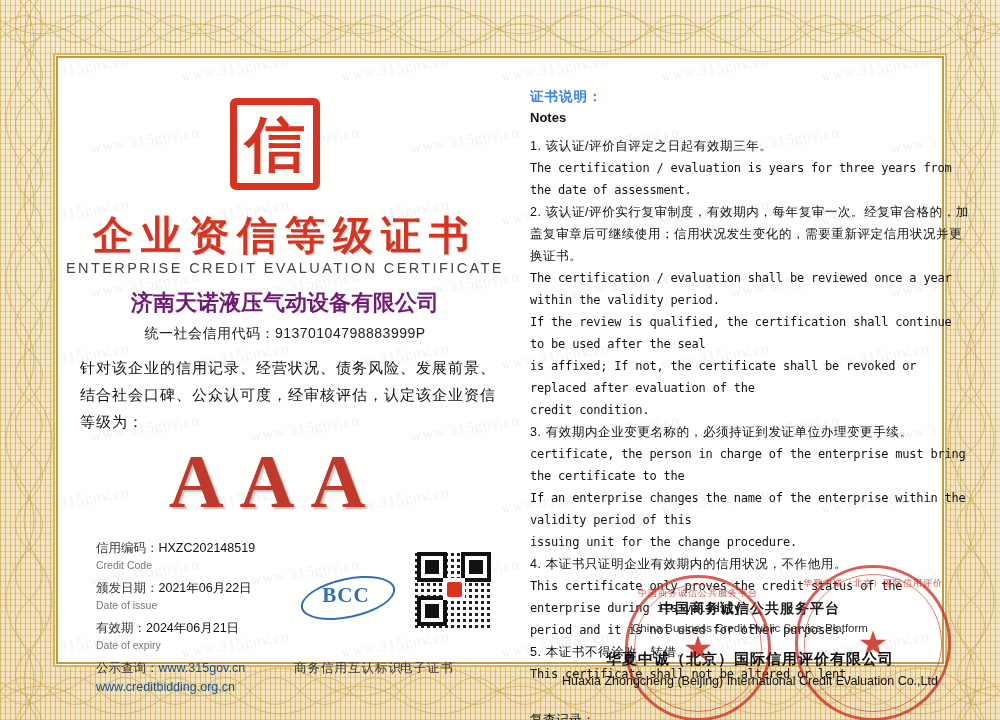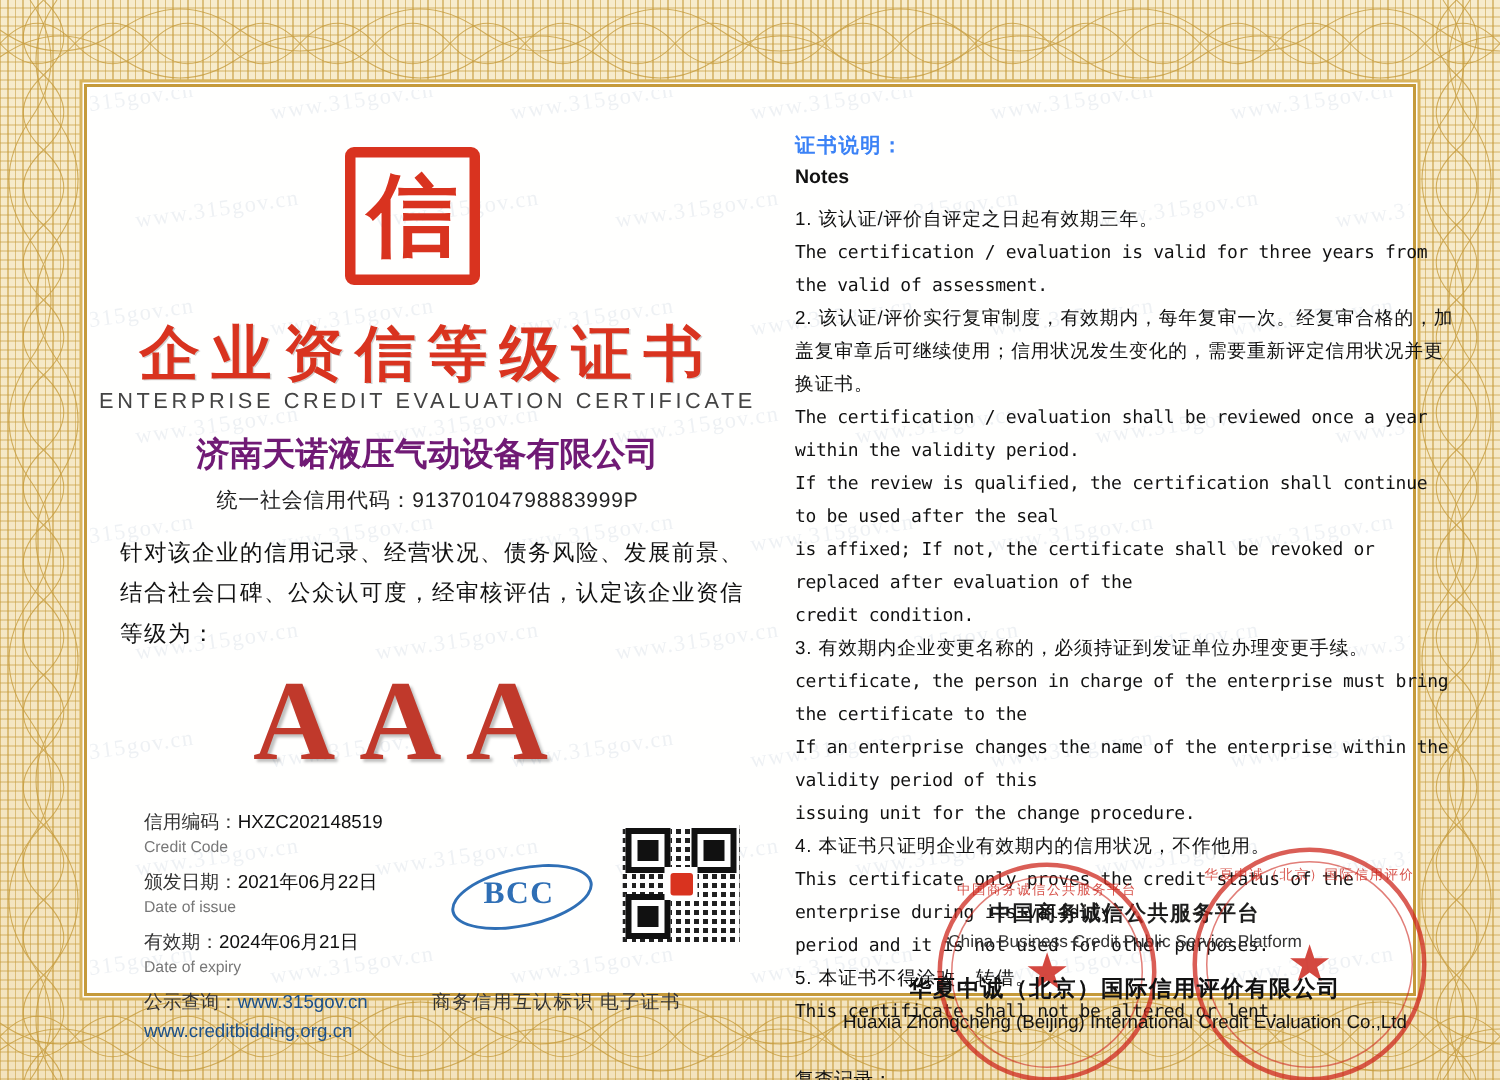--- a/index.html
+++ b/index.html
@@ -112,21 +112,21 @@
     position:absolute;left:0;top:6px;width:92px;height:36px;
     border:2px solid #2f6fb5;border-radius:50%;
     transform:rotate(-12deg);
   }
   .bcc .txt{
     position:absolute;left:0;top:11px;width:92px;text-align:center;
     font-size:21px;font-weight:bold;color:#2f6fb5;letter-spacing:1px;
     font-family:"Liberation Serif", serif;
   }
   .bcc-cap{
-    position:absolute;left:228px;top:600px;width:140px;
+    position:absolute;left:218px;top:600px;width:140px;text-align:center;
     font-size:12.5px;color:#333;letter-spacing:1px;
   }
 
   
   .qr{
     position:absolute;left:355px;top:490px;width:78px;height:78px;
     background:
       repeating-linear-gradient(90deg,#111 0 3px,#fff 3px 6px),
       repeating-linear-gradient(0deg,#111 0 3px,#fff 3px 6px);
     background-blend-mode:screen;
@@ -334,21 +334,21 @@
         </span>
     </div>
     <div class="qr-cap">电子证书</div>
   </div>
 
   <div class="right-col">
     <p class="notes-title-cn">证书说明：</p>
     <p class="notes-title-en">Notes</p>
     <div id="notes-list">
         <p class="note-cn">1. 该认证/评价自评定之日起有效期三年。</p>
-        <p class="note-en">The certification / evaluation is valid for three years from the valid of assessment.</p>
+        <p class="note-en">The certification / evaluation is years for three years from the date of assessment.</p>
         <p class="note-cn">2. 该认证/评价实行复审制度，有效期内，每年复审一次。经复审合格的，加盖复审章后可继续使用；信用状况发生变化的，需要重新评定信用状况并更换证书。</p>
         <p class="note-en">The certification / evaluation shall be reviewed once a year within the validity period.</p>
         <p class="note-en">If the review is qualified,  the certification shall continue to be used after the seal</p>
         <p class="note-en">is affixed; If not, the certificate shall be revoked or replaced after evaluation of the</p>
         <p class="note-en">credit condition.</p>
         <p class="note-cn">3. 有效期内企业变更名称的，必须持证到发证单位办理变更手续。</p>
         <p class="note-en">certificate, the person in charge of the enterprise must bring the certificate to the</p>
         <p class="note-en">If an enterprise changes the name of the enterprise within the validity period of this</p>
         <p class="note-en">issuing unit for the change procedure.</p>
         <p class="note-cn">4. 本证书只证明企业有效期内的信用状况，不作他用。</p>

